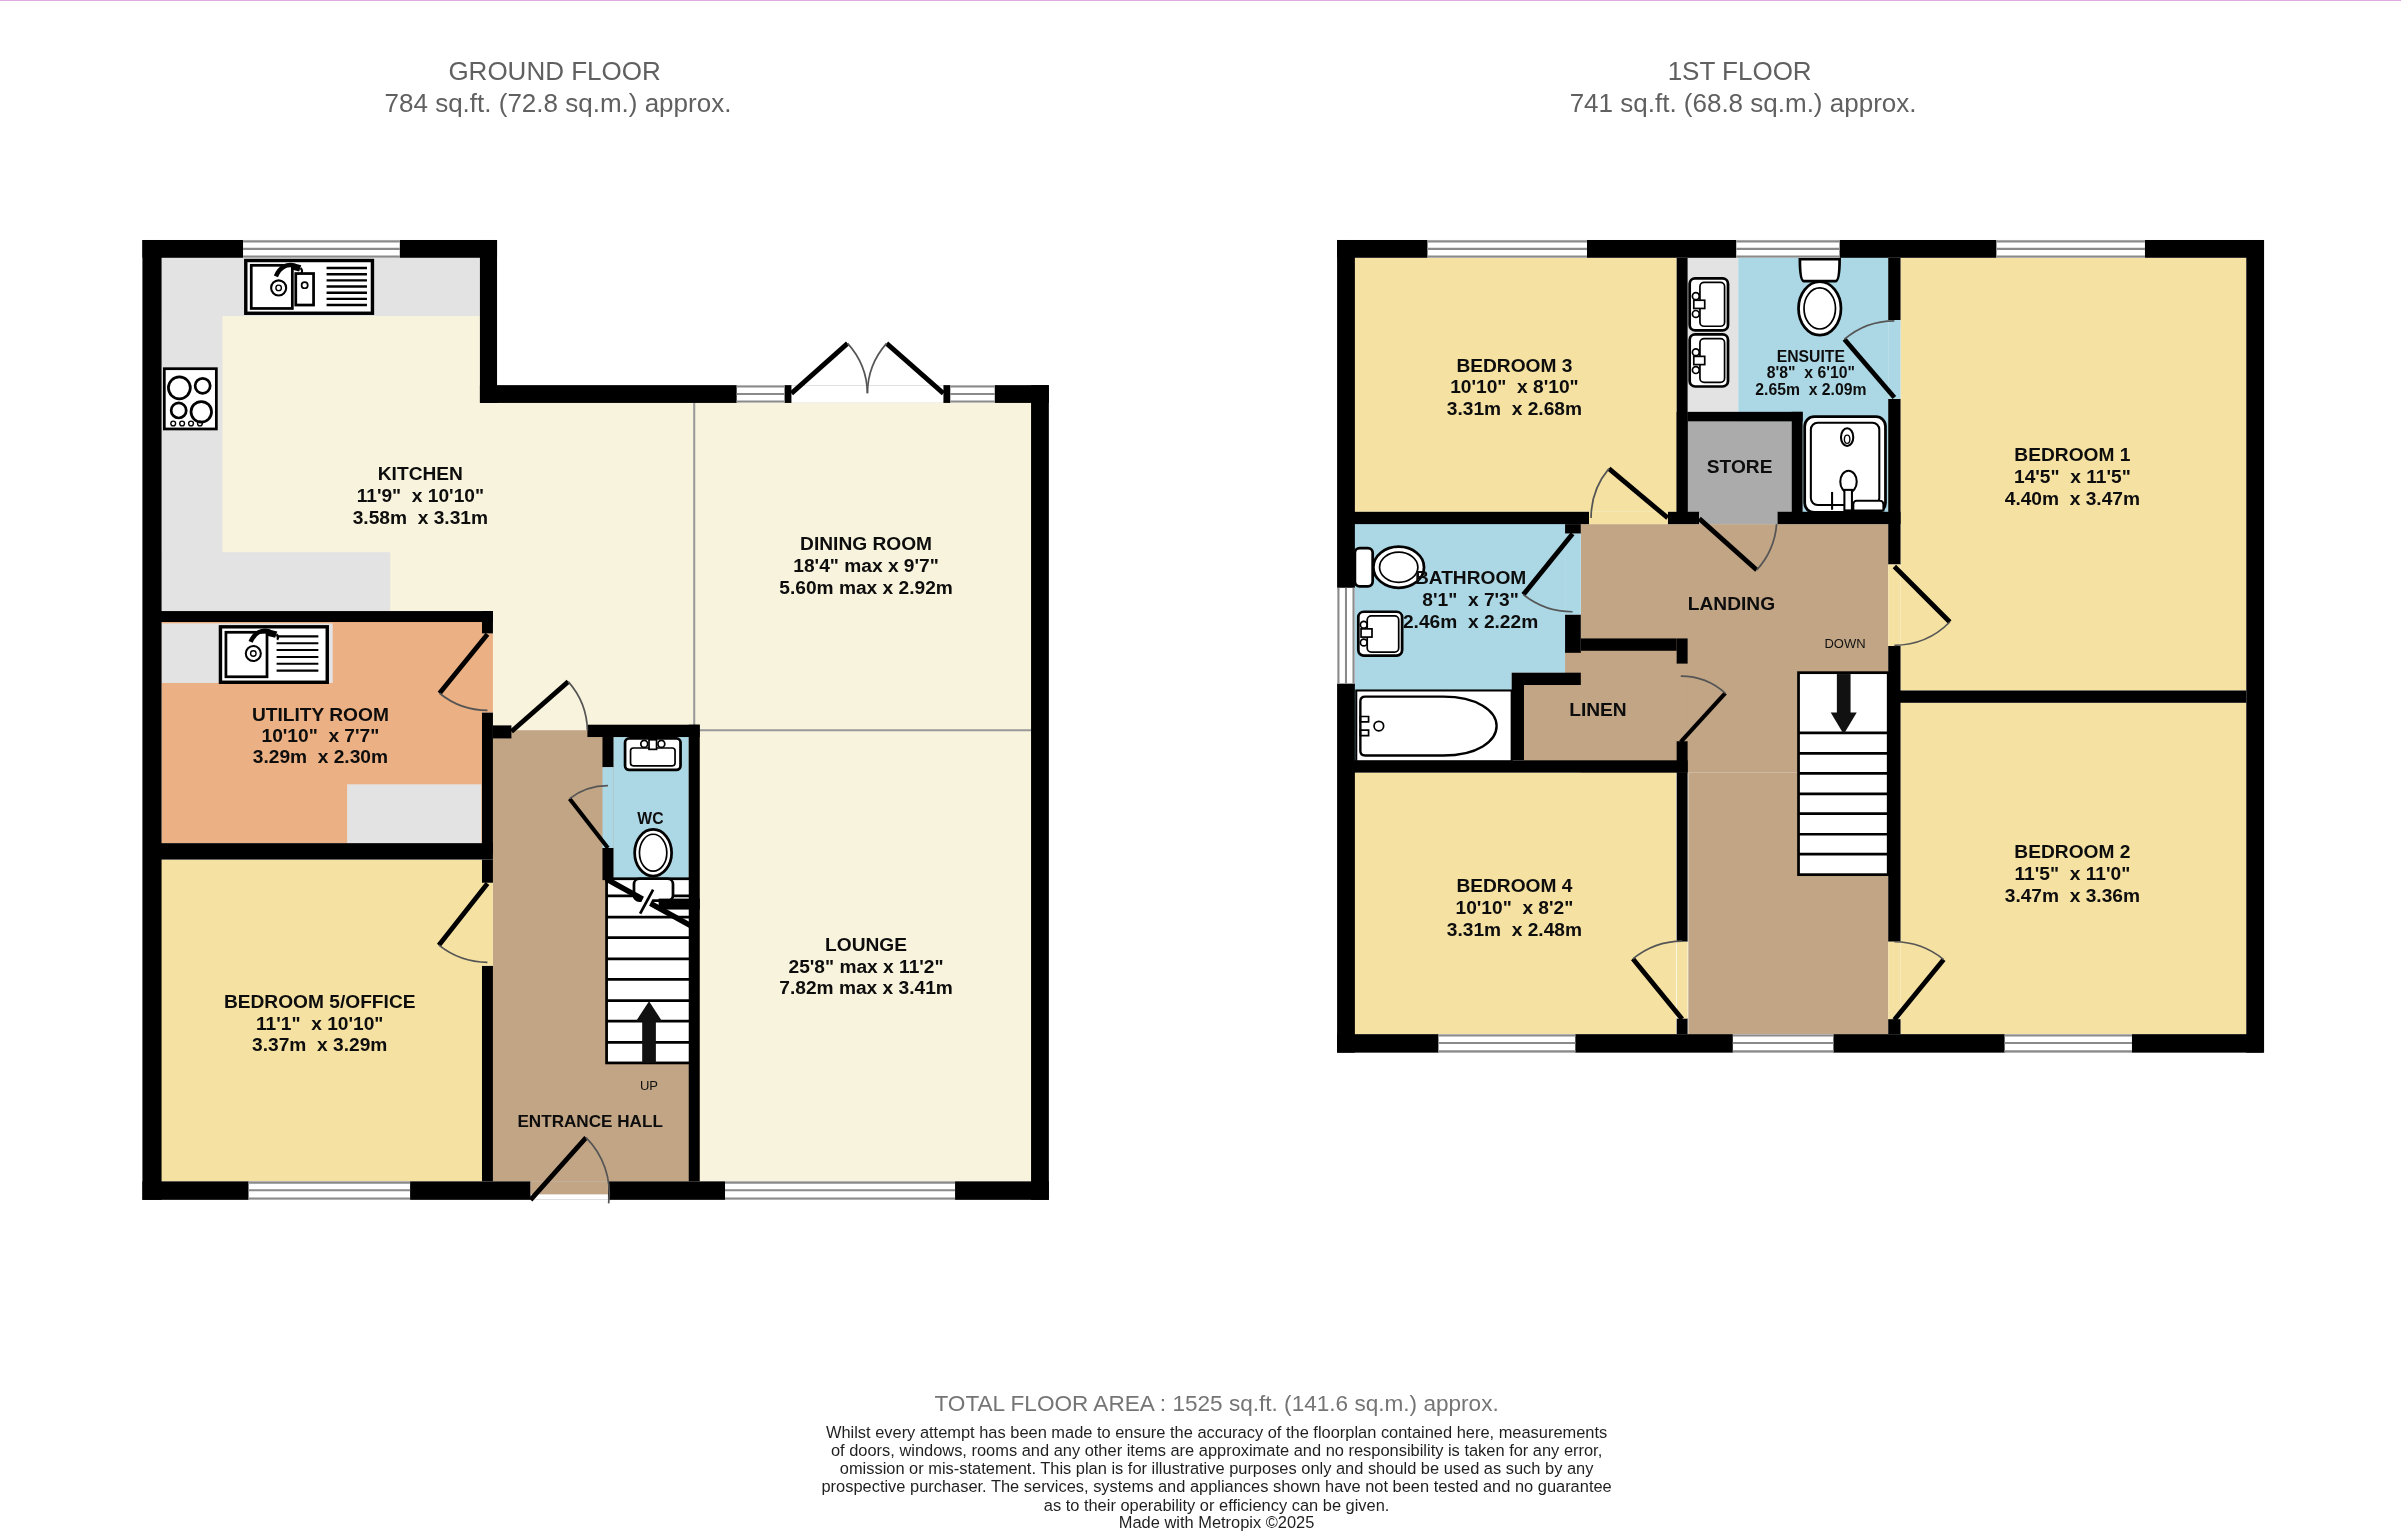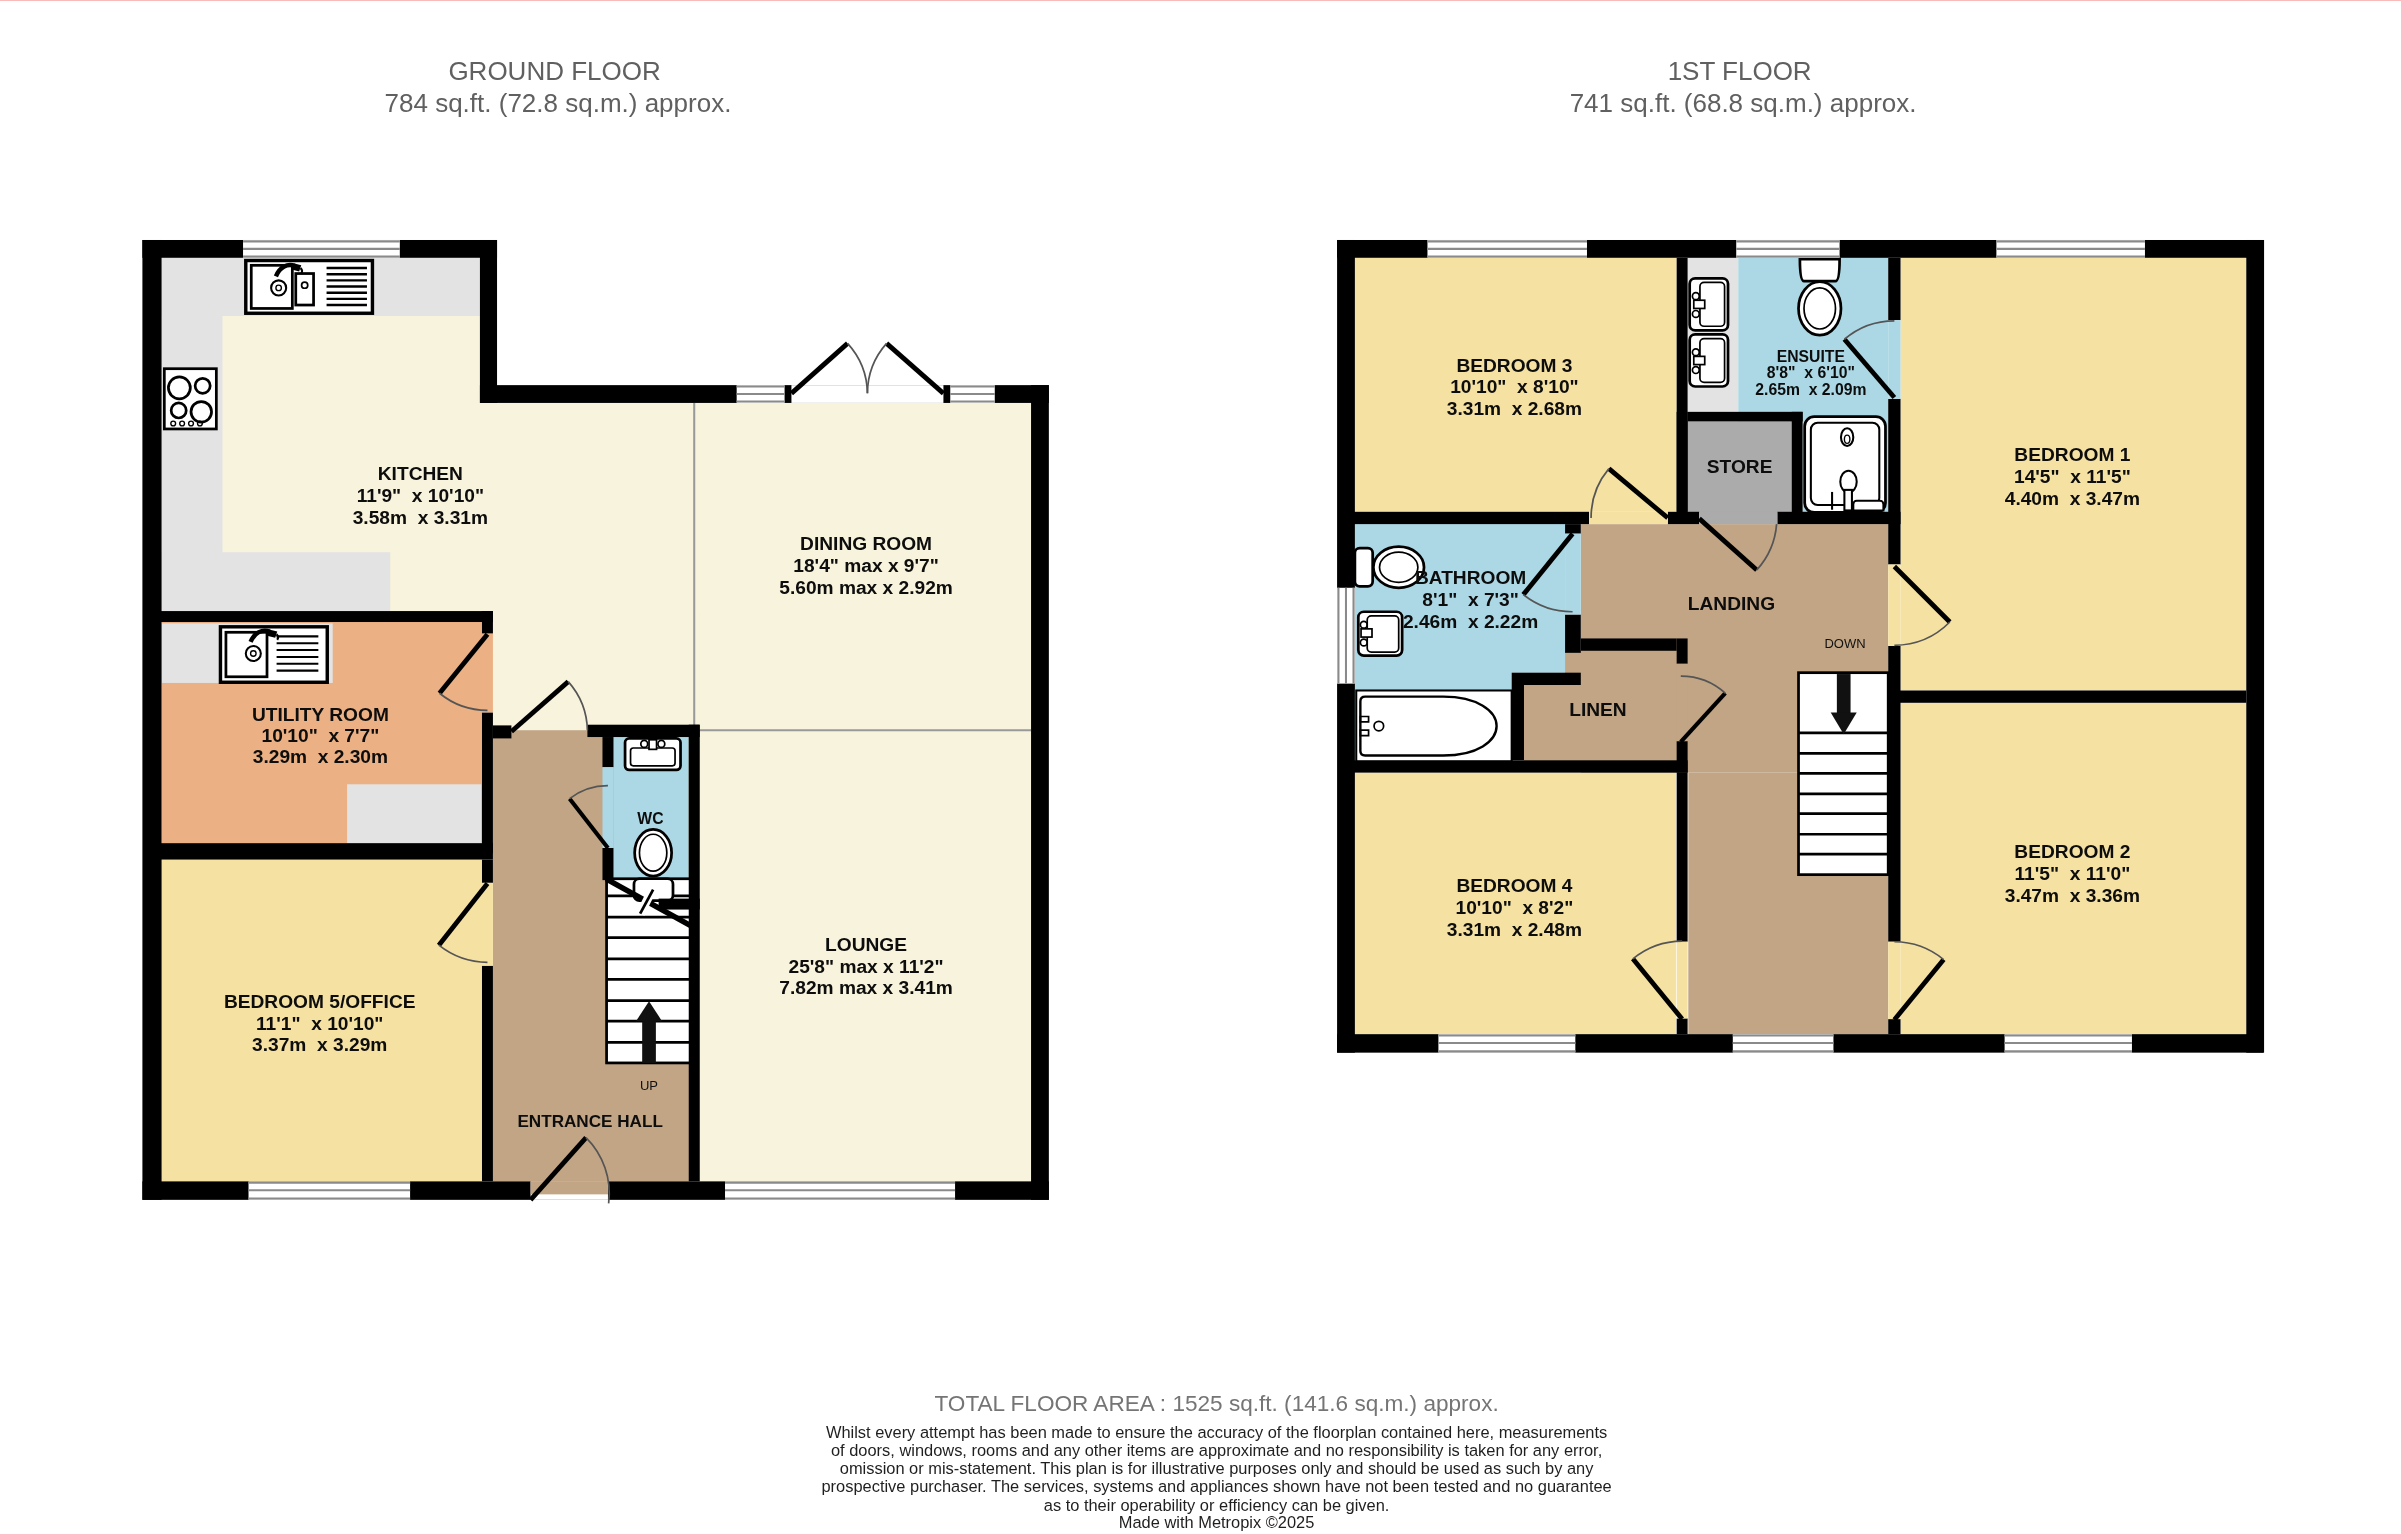--- a/index.html
+++ b/index.html
@@ -1,16 +1,16 @@
 <!DOCTYPE html>
 <html style="font-size:11px"><head>
 <meta charset="utf-8">
 <style>
   html,body{margin:0;padding:0;background:#ffffff;}
-  #page{width:2401px;height:1535px;position:relative;background:#ef4444;overflow:hidden;}
+  #page{width:2401px;height:1535px;position:relative;background:#a21caf;overflow:hidden;}
   svg{display:block;}
   text{font-family:"Liberation Sans", sans-serif;}
   .rl{font-weight:bold;font-size:28px;fill:#0d0d0d;}
   .sl{font-weight:bold;font-size:23px;fill:#0d0d0d;}
   .ud{font-size:19px;fill:#111111;}
   .eh{font-weight:bold;font-size:25px;fill:#0d0d0d;}
   .ttl{font-size:38px;fill:#606060;}
   .tot{font-size:33px;fill:#757575;}
   .dis{font-size:24px;fill:#1f1f1f;}
 </style>

